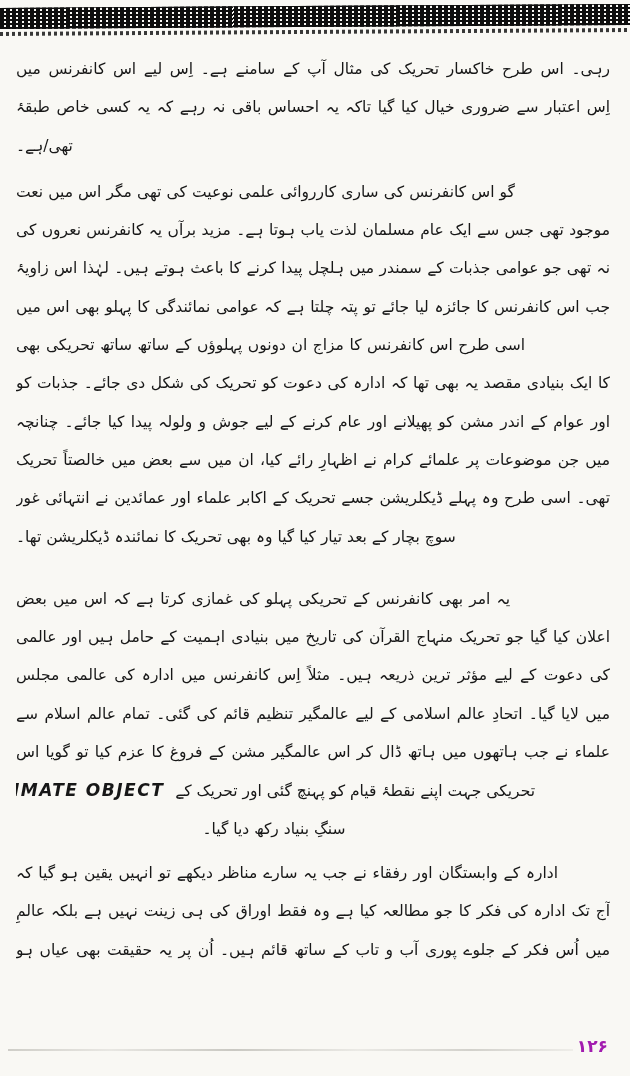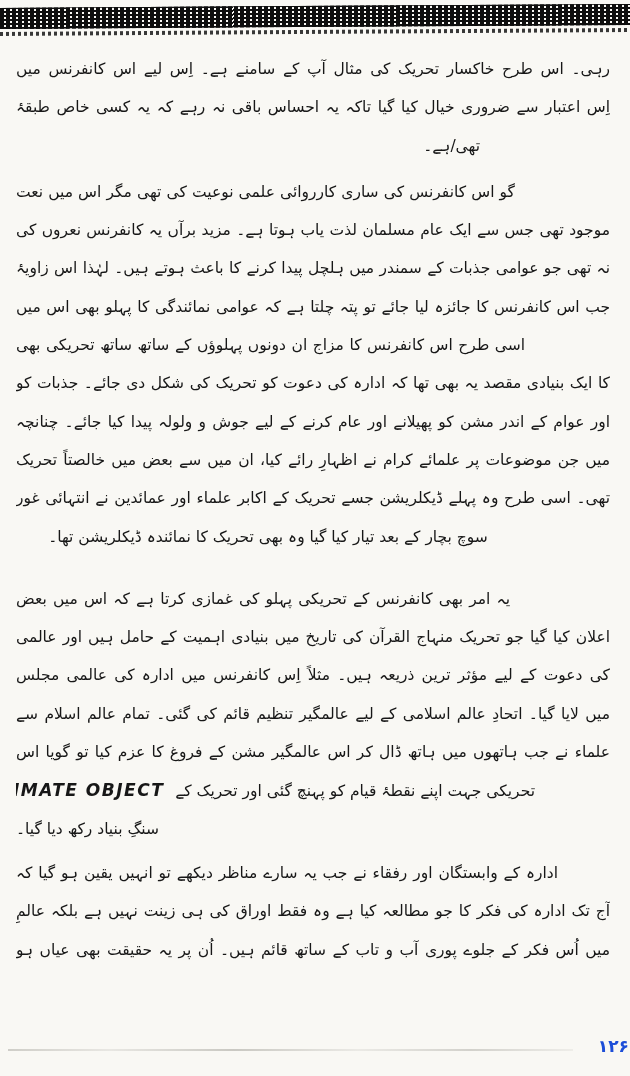--- a/index.html
+++ b/index.html
@@ -44,41 +44,41 @@
   }
   .just{
     white-space:normal;
     text-align:justify;
     text-align-last:justify;
   }
   .indent-95{text-indent:95px;}
   .indent-85{text-indent:85px;}
   .indent-100{text-indent:100px;}
   .indent-52{text-indent:52px;}
-  .short-130{padding-right:130px;text-align:right;}
-  .short-90{padding-right:90px;text-align:center;}
-  .short-78{padding-right:78px;text-align:left;}
+  .short-130{padding-right:130px;text-align:left;}
+  .short-90{padding-right:90px;text-align:left;}
+  .short-78{padding-right:78px;text-align:center;}
   .mixed-line{padding-right:75px;text-align:right;white-space:nowrap;}
   .latin{
     font-style:italic;font-weight:bold;
     font-size:17px;letter-spacing:1.5px;
     direction:ltr;unicode-bidi:isolate;
     padding:0 6px;
   }
   
   .footer-rule{
     position:absolute;top:1049px;left:8px;width:565px;height:2px;
     background:linear-gradient(90deg,
       rgba(110,108,98,.30) 0%,rgba(110,108,98,.12) 18%,
       rgba(110,108,98,.34) 40%,rgba(110,108,98,.10) 62%,
       rgba(110,108,98,.28) 82%,rgba(110,108,98,.08) 100%);
   }
   .page-number{
-    position:absolute;top:1036px;right:1px;
-    font-weight:bold;font-size:17px;color:#1d4ed8;
+    position:absolute;top:1036px;right:22px;
+    font-weight:bold;font-size:17px;color:#a21caf;
     letter-spacing:1px;
   }
 </style>
 </head>
 <body>
 
 <div class="border-band"></div>
 <div class="border-rule"></div>
 
 <div class="text-block">

